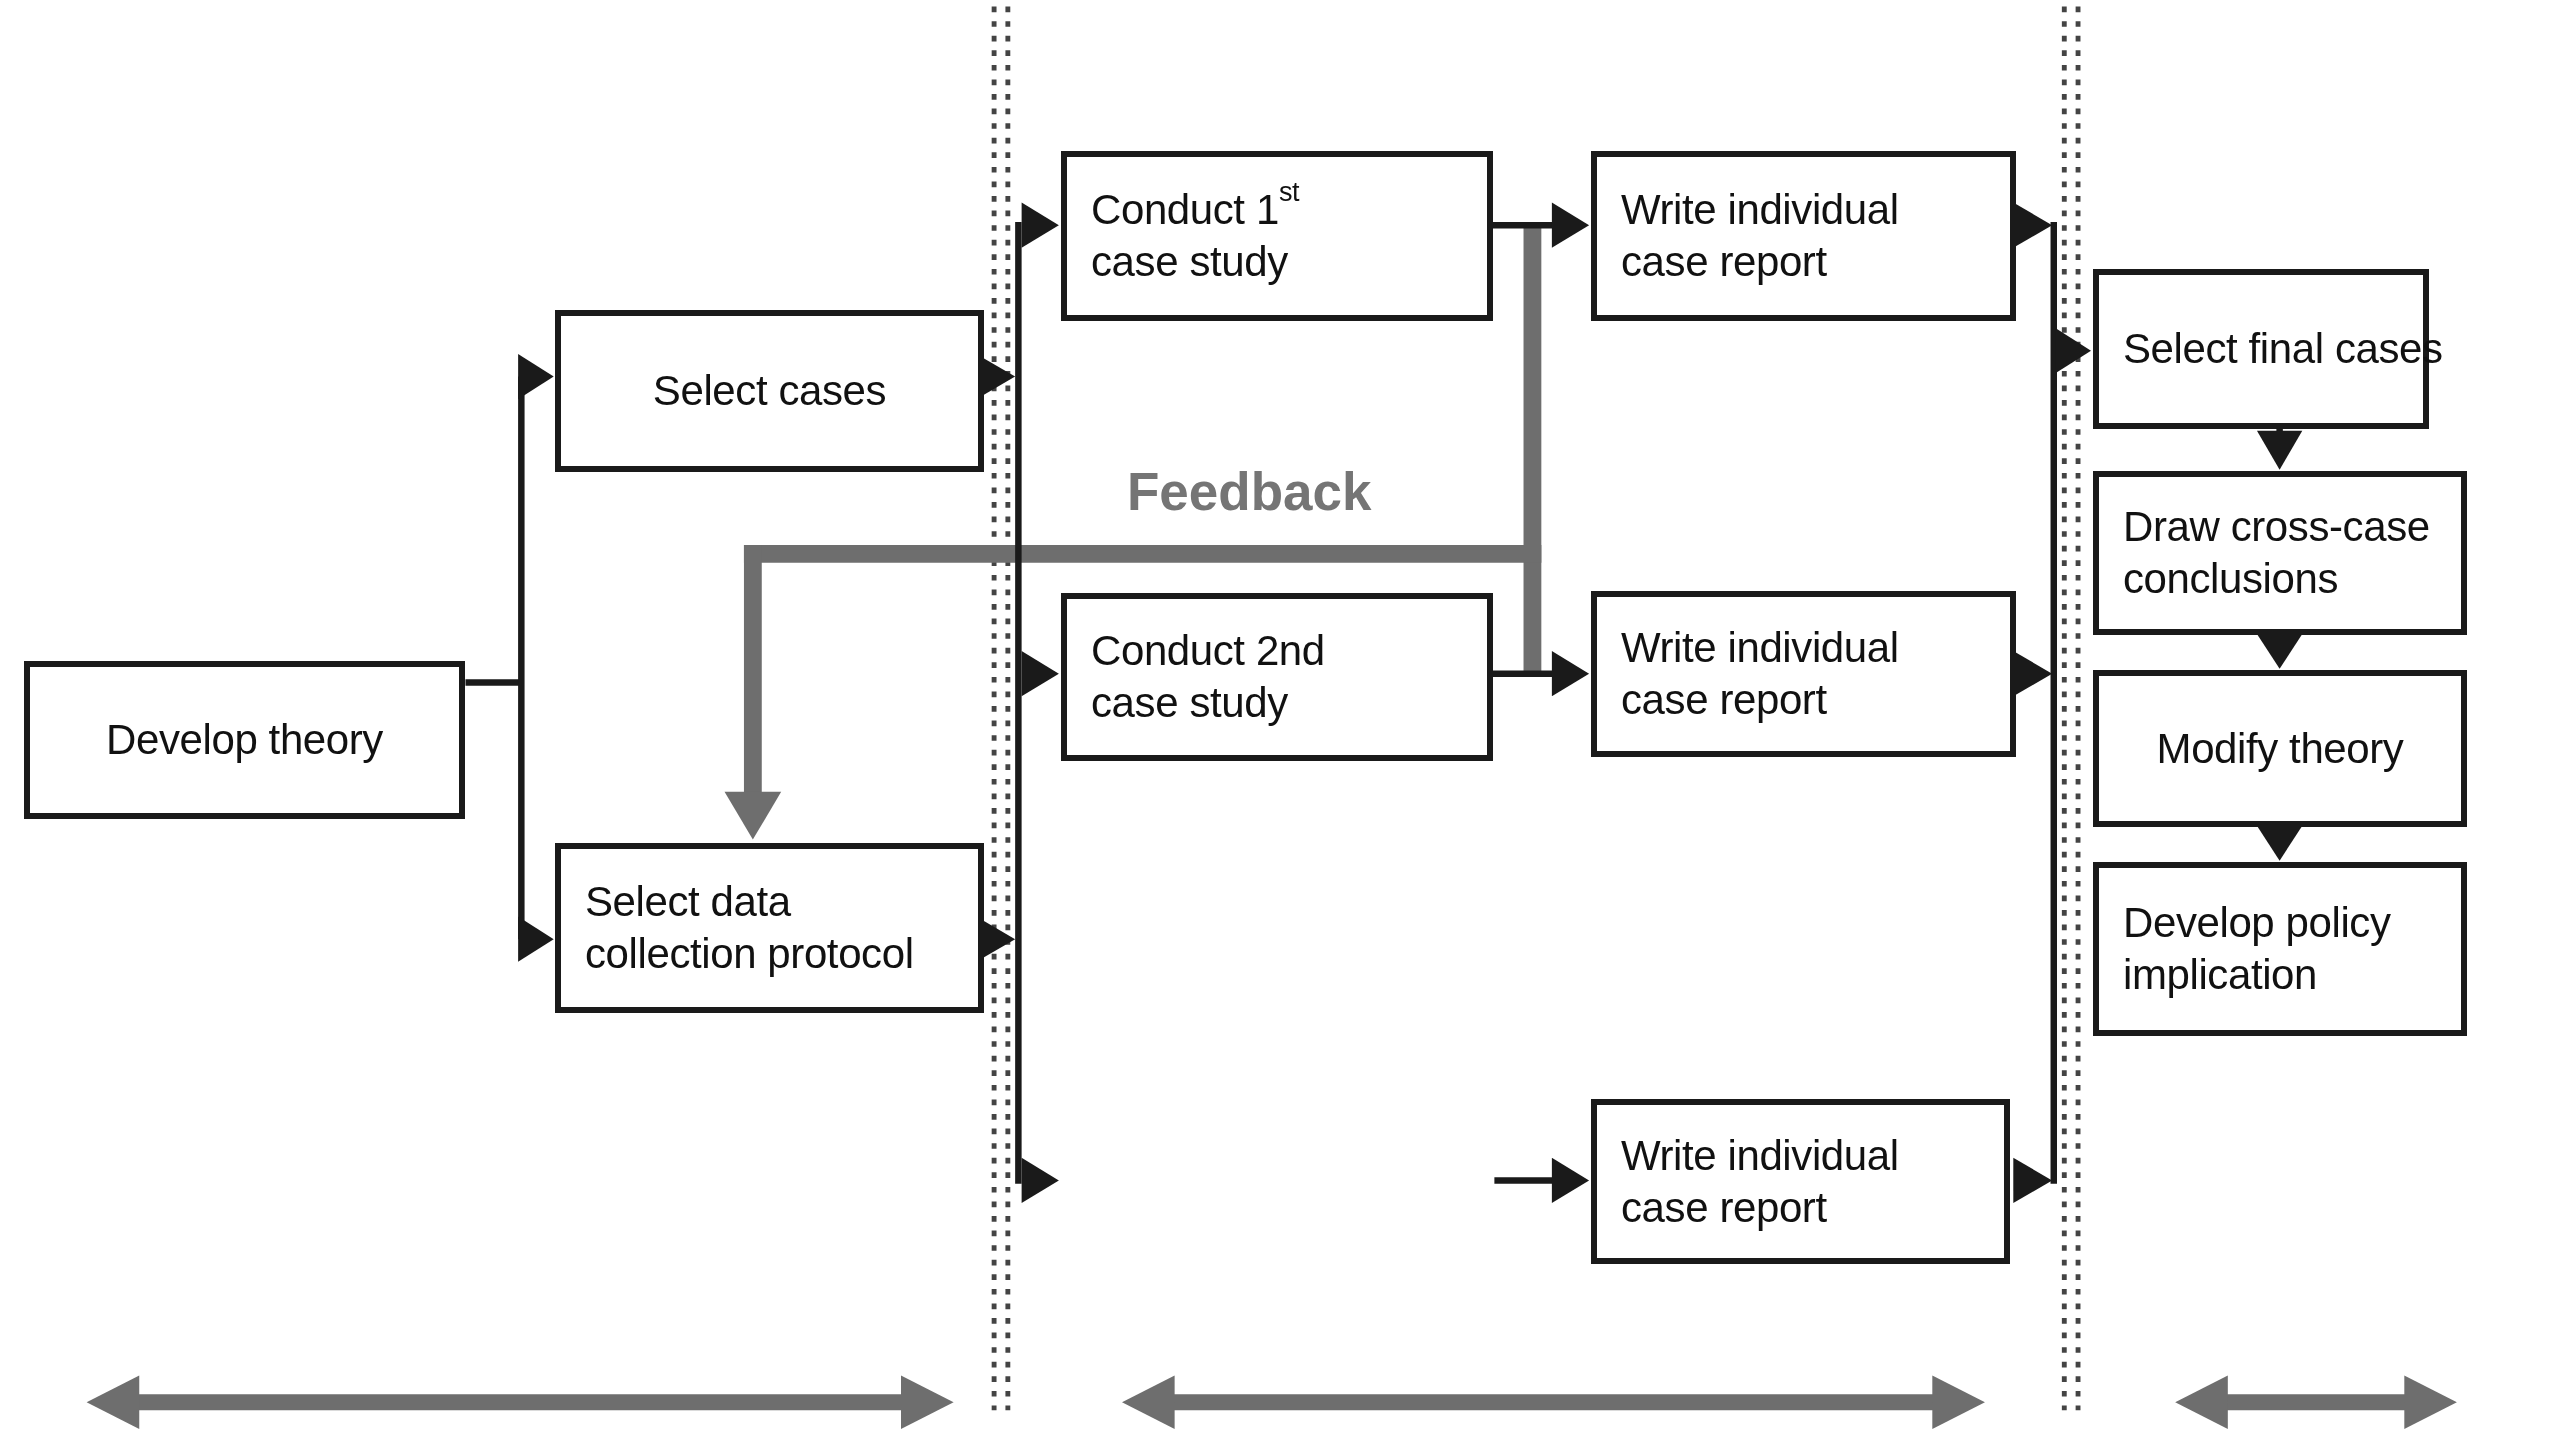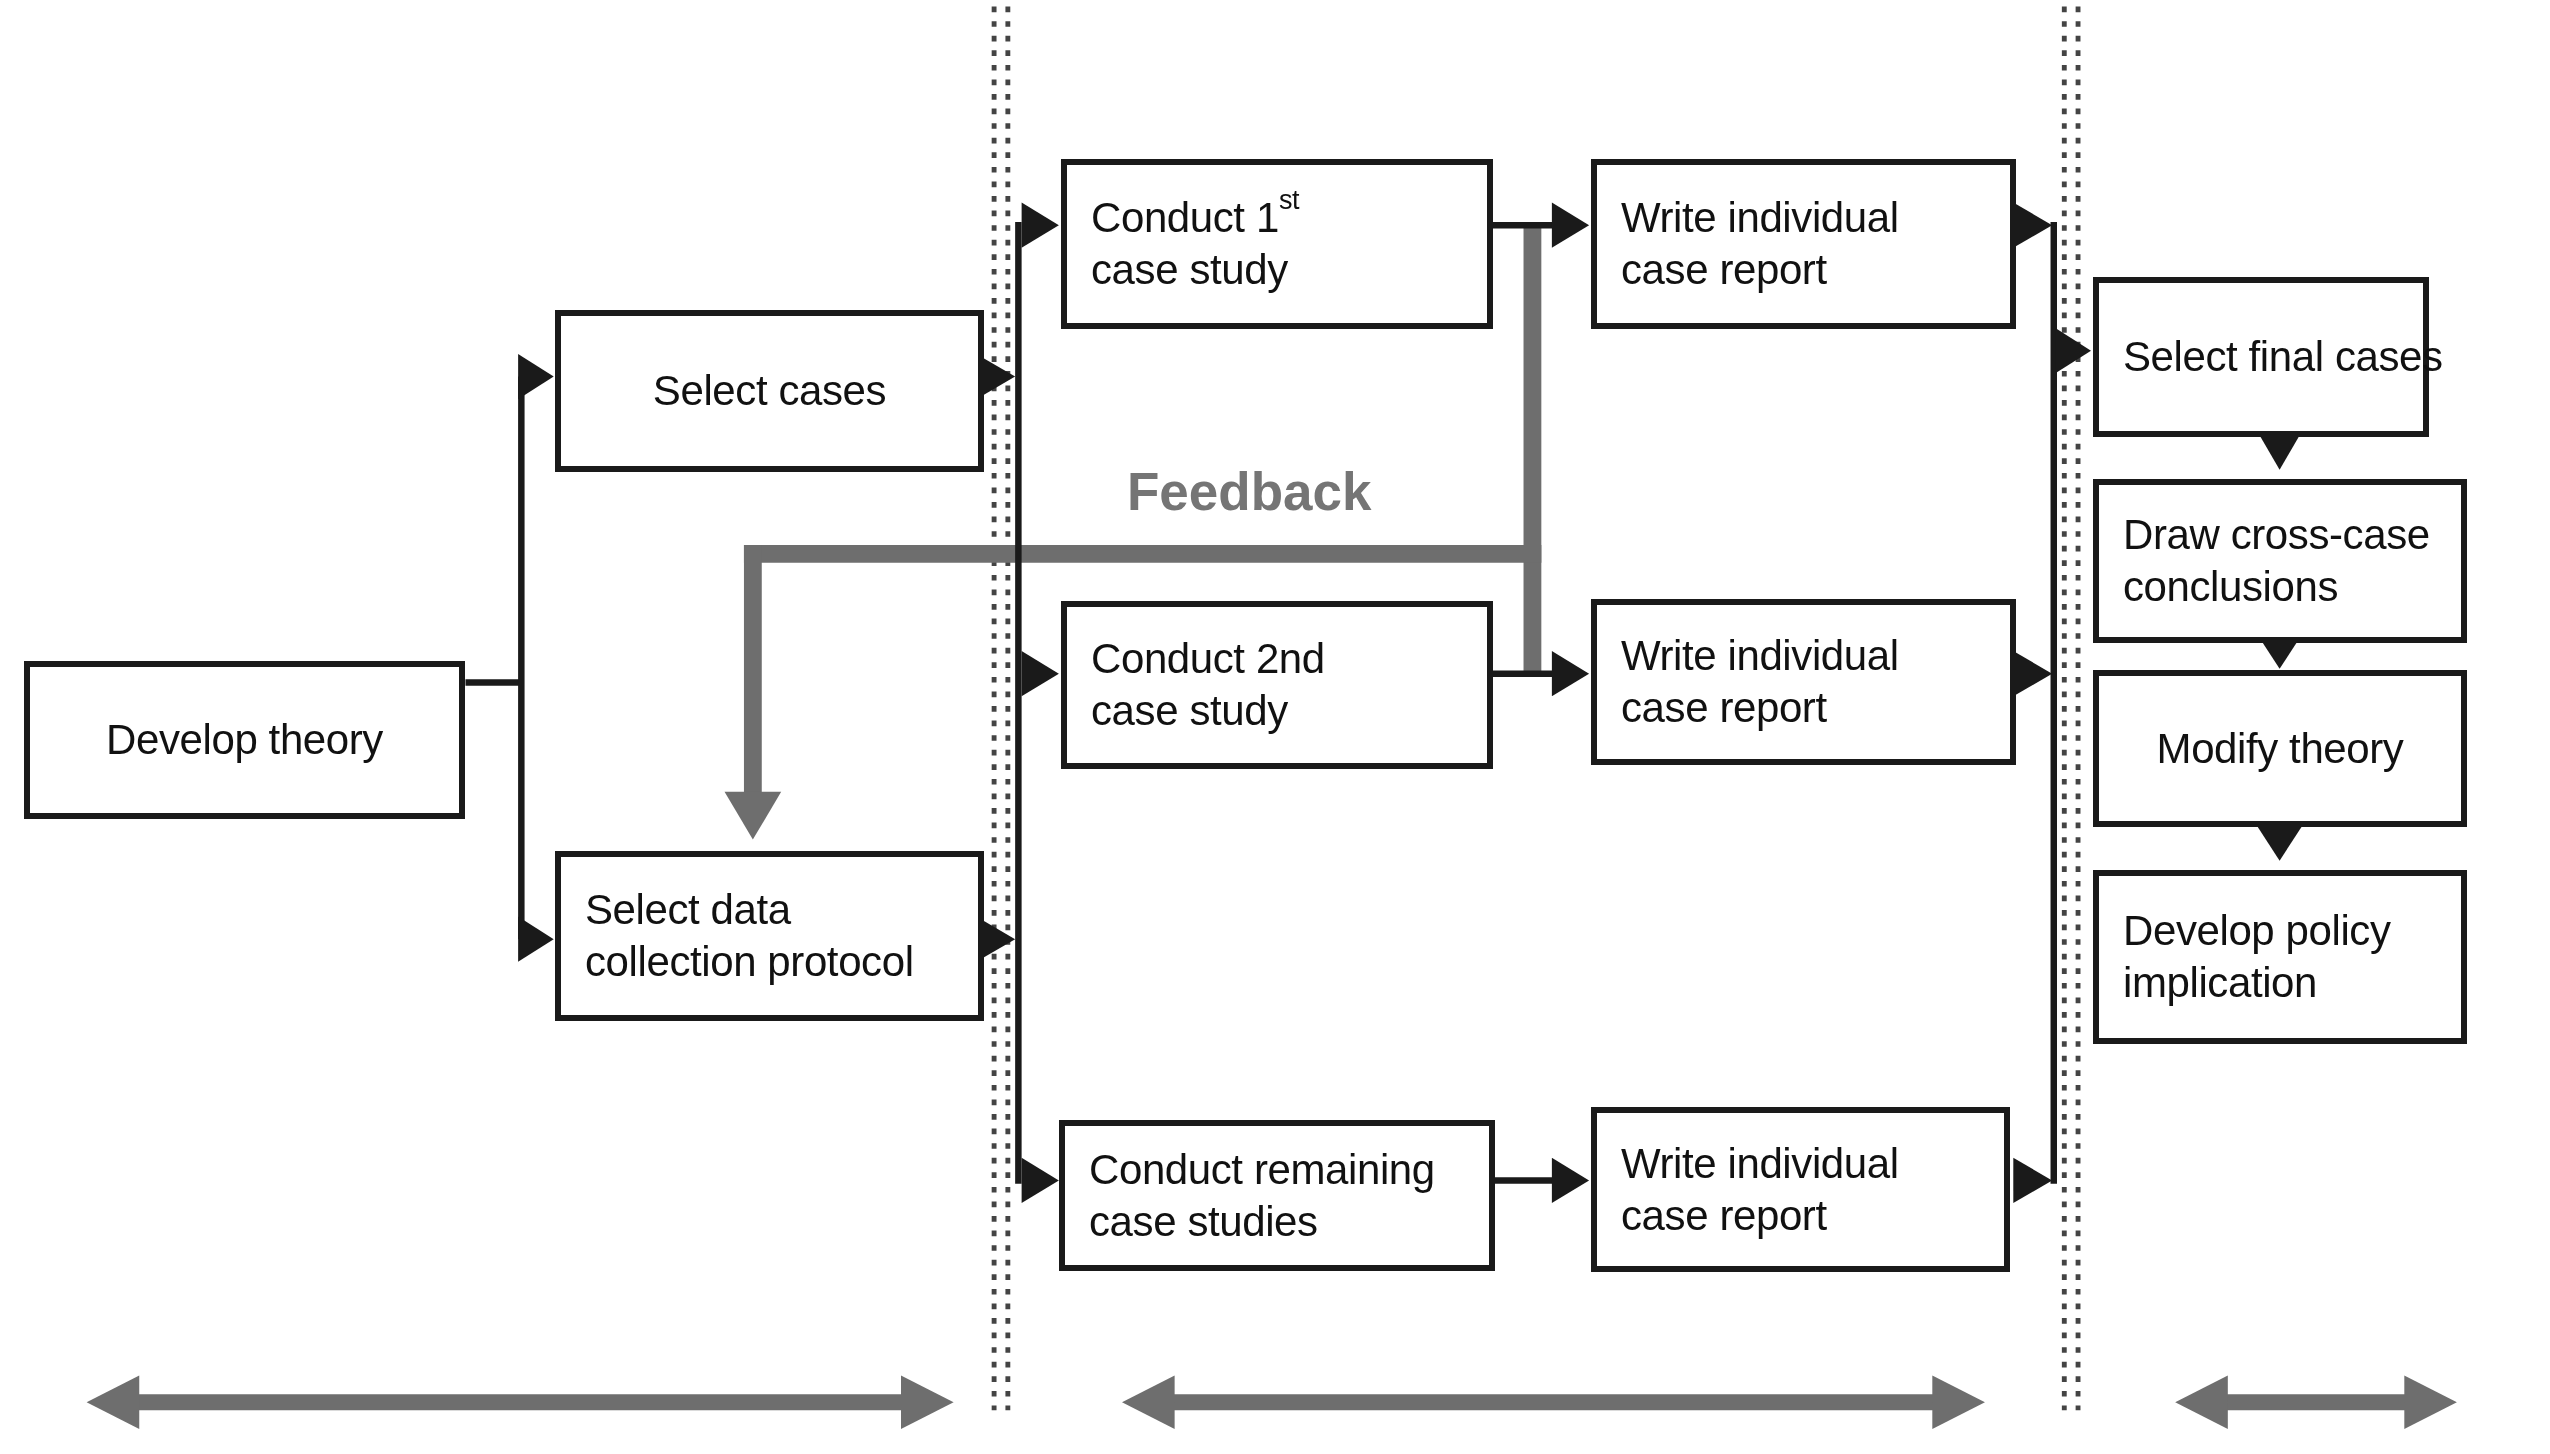--- a/index.html
+++ b/index.html
@@ -8,21 +8,21 @@
     font-family:"Liberation Sans", sans-serif;
   }
   svg.wires{position:absolute;left:0;top:0;width:2550px;height:1455px;}
   .box{
     position:absolute;background:#ffffff;border:6.5px solid #1a1a1a;box-sizing:border-box;
     color:#111111;font-size:42px;line-height:52px;letter-spacing:-0.4px;
     display:flex;flex-direction:column;justify-content:center;
   }
   .box .ln{display:block;white-space:nowrap;}
   .center{align-items:center;text-align:center;}
-  .leftpad{padding-left:24px;padding-right:6.5px;align-items:flex-start;text-align:left;margin-top:8px;}
+  .leftpad{padding-left:24px;padding-right:6.5px;align-items:flex-start;text-align:left;}
   .box sup{font-size:27px;line-height:0;vertical-align:23px;}
   
   .b-develop-theory   {left:24px;  top:621px;  width:441px; height:158px;margin-top:40px;}
   .b-select-cases     {left:555px; top:310px;  width:429px; height:162px;}
   .b-design-protocol  {left:555px; top:843px; width:429px; height:170px;}
   .b-conduct-1st      {left:1061px;top:151px;  width:432px; height:170px;}
   .b-write-report-1   {left:1591px;top:151px;  width:425px; height:170px;}
   .b-conduct-2nd      {left:1061px;top:593px;  width:432px; height:168px;}
   .b-write-report-2   {left:1591px;top:591px;  width:425px; height:166px;}
   .b-conduct-remaining{left:1059px;top:1112px; width:436px; height:151px;}
@@ -151,24 +151,20 @@
   <div class="box leftpad b-conduct-2nd">
     <span class="ln">Conduct 2nd</span>
     <span class="ln">case study</span>
   </div>
 
   <div class="box leftpad b-write-report-2">
     <span class="ln">Write individual</span>
     <span class="ln">case report</span>
   </div>
 
-  <div class="box leftpad b-conduct-remaining">
-    <span class="ln">Conduct remaining</span>
-    <span class="ln">case studies</span>
-  </div>
 
   <div class="box leftpad b-write-report-3">
     <span class="ln">Write individual</span>
     <span class="ln">case report</span>
   </div>
 
   <div class="box leftpad b-select-final">
     <span class="ln">Select final cases</span>
   </div>
 

